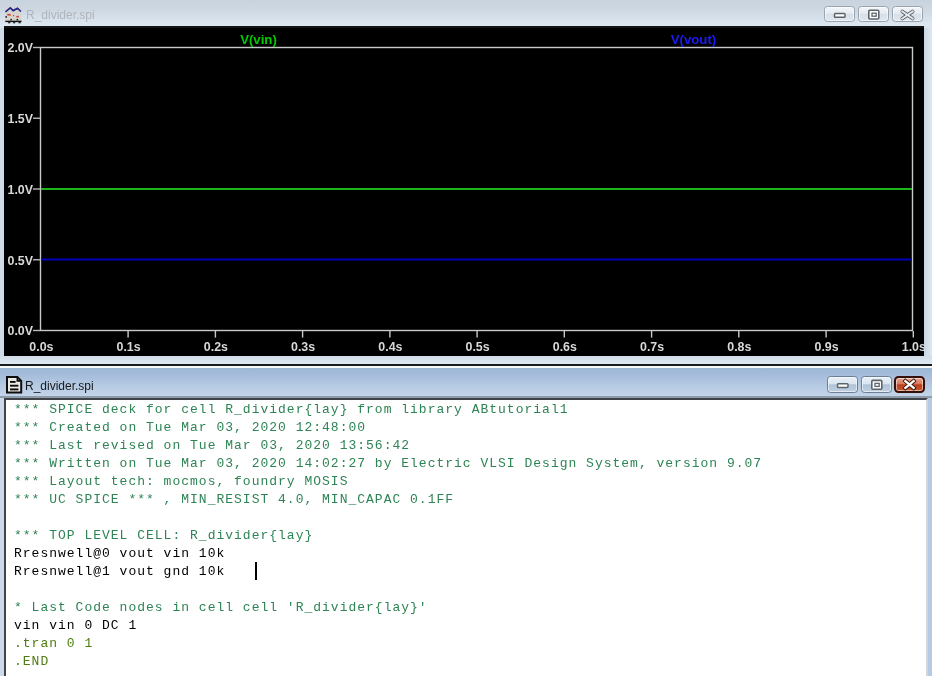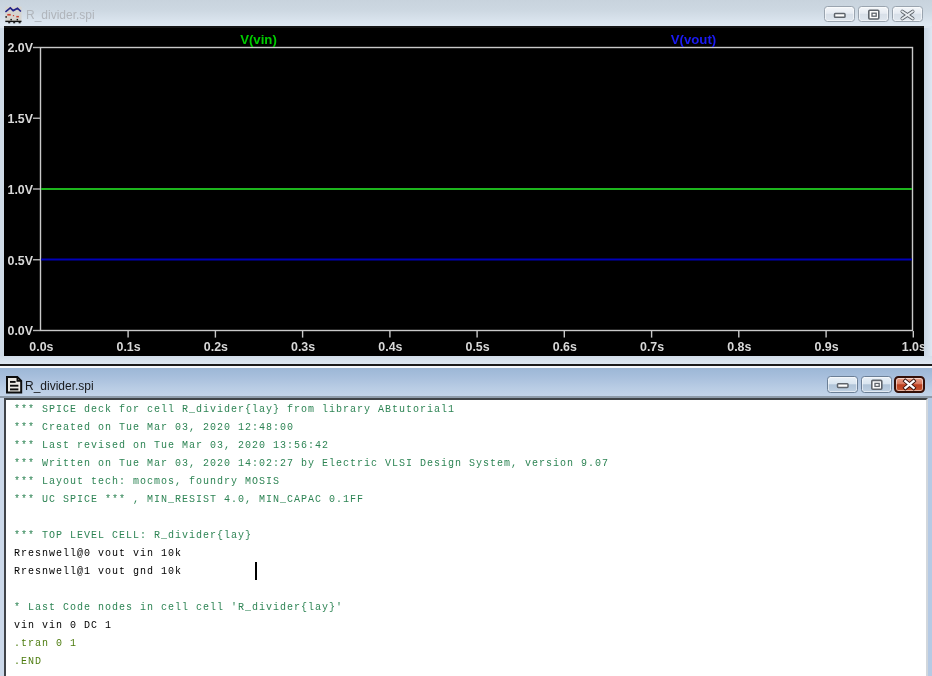--- a/index.html
+++ b/index.html
@@ -32,21 +32,21 @@
   #w2titlebot{left:0;top:396px;width:932px;height:2px;background:#8e9ba9;}
   #w2body{left:0;top:398px;width:932px;height:278px;background:#c4d4e8;}
   #w2frameL{left:0;top:398px;width:4px;height:278px;background:#ccd9ea;}
   #w2content{left:4px;top:397.5px;width:923.5px;height:278.5px;background:#fff;
     border-left:2px solid #404449;border-top:2px solid #3f4347;border-right:2px solid #d2d7dc;
     box-sizing:border-box;}
   #w2frameR2{left:927.5px;top:398px;width:4.5px;height:278px;background:#b5cae4;}
   #w2titletext{left:25px;top:379px;font-size:12px;color:#17191c;}
   
   #spice{left:14px;top:401.4px;margin:0;font-family:"Liberation Mono",monospace;
-    font-size:10px;letter-spacing:1px;line-height:18px;white-space:pre;}
+    font-size:13px;letter-spacing:1px;line-height:18px;white-space:pre;}
   .g{color:#2d8454;} .k{color:#000;} .b{color:#4d7c0f;}
   #caret{left:255px;top:561.5px;width:2.2px;height:18.5px;background:#000;}
 </style>
 </head>
 <body>
 
   <div class="abs" id="w1title"></div>
   <div class="abs" id="w1titletext">R_divider.spi</div>
   <div class="abs" id="w1sep"></div>
   <div class="abs" id="w1client"></div>

